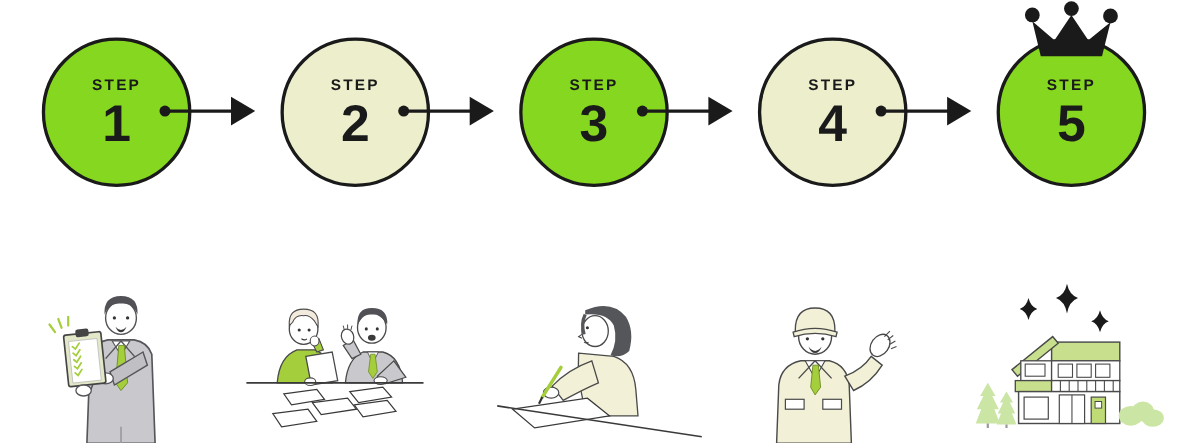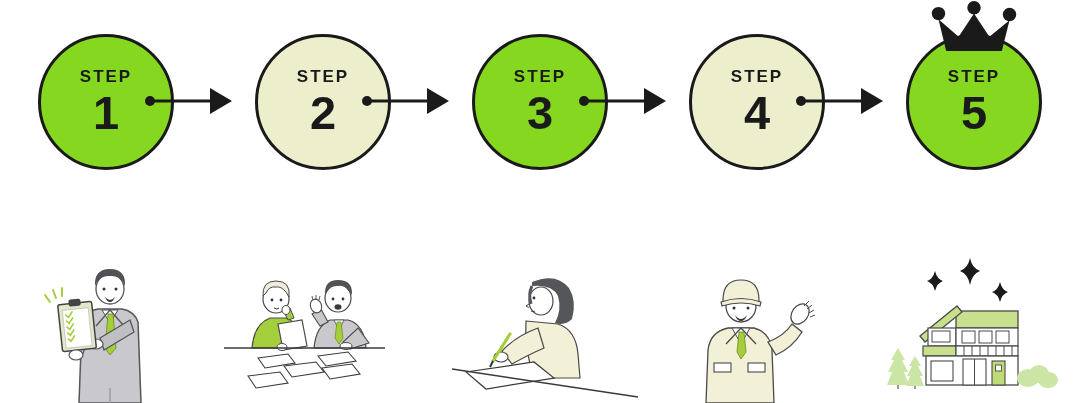--- a/index.html
+++ b/index.html
@@ -8,21 +8,21 @@
     font-family:"Liberation Sans",sans-serif;
   }
   .circle{
     position:absolute;top:34px;width:130px;height:130px;border-radius:50%;
     border:3px solid #1a1a1a;display:flex;flex-direction:column;
     align-items:center;justify-content:center;box-sizing:content-box;
   }
   .v-green{background:#86D71F;}
   .v-cream{background:#EDEFCC;}
   .step-label{
-    font-size:17px;font-weight:bold;letter-spacing:2px;color:#1a1a1a;line-height:1;
+    font-size:14px;font-weight:bold;letter-spacing:2px;color:#1a1a1a;line-height:1;
   }
   .step-number{
     font-size:47px;font-weight:bold;color:#1a1a1a;line-height:1;margin-top:4px;
   }
   .arrow{position:absolute;top:86px;}
   .crown{position:absolute;left:926px;top:1px;}
   .illu{position:absolute;}
 </style>
 </head>
 <body>

